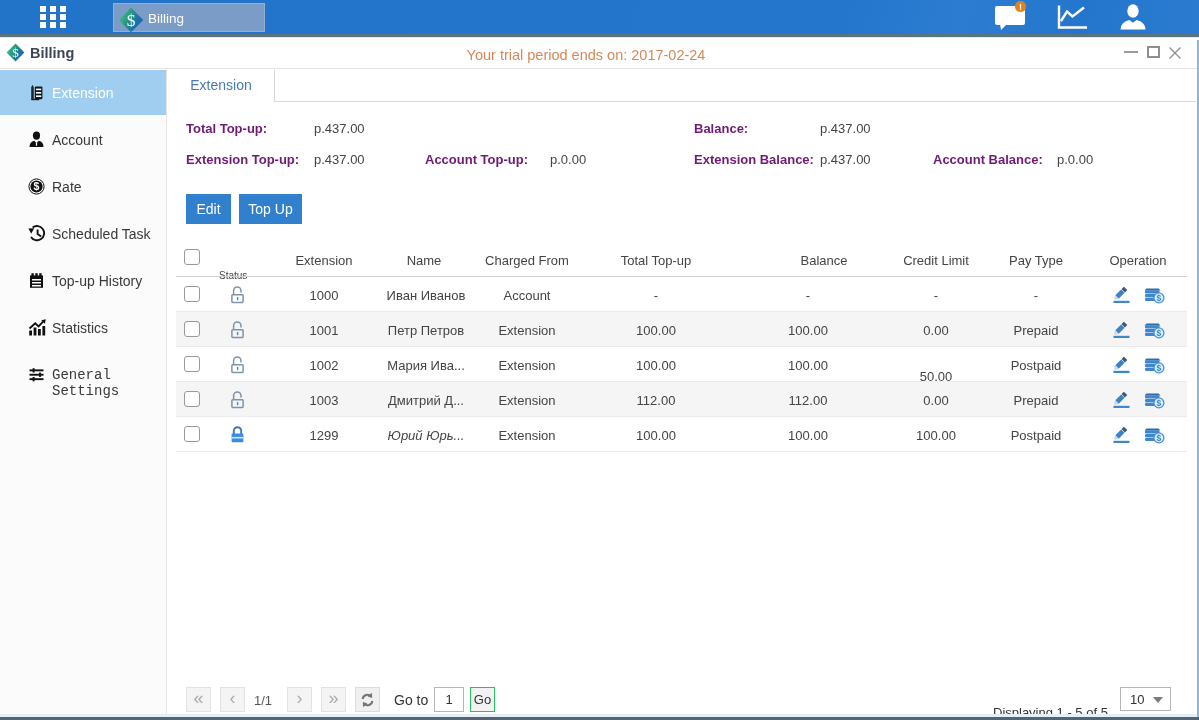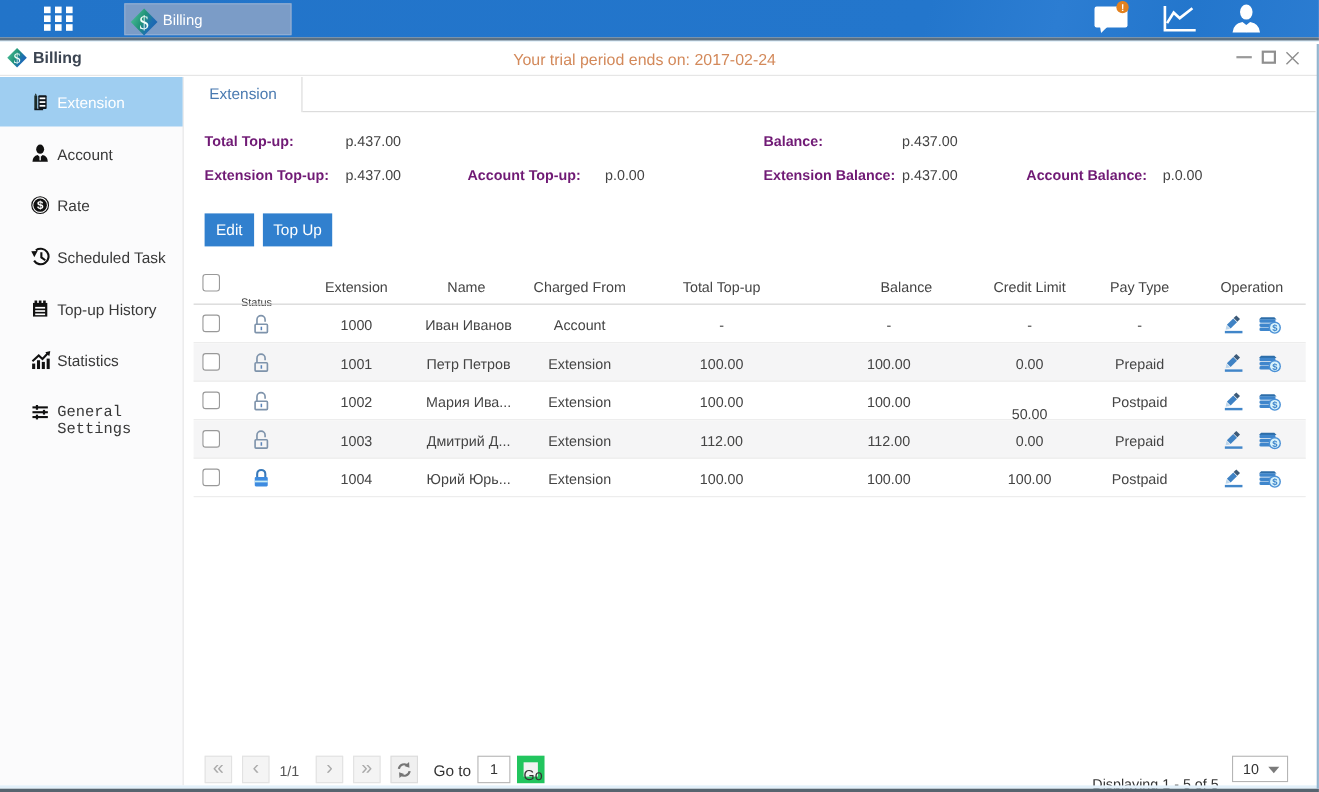--- a/index.html
+++ b/index.html
@@ -26,21 +26,21 @@
   #tab span { position:absolute; left:50%; transform:translateX(-50%); top:7px; font-size:14px; color:#4a7ab0; white-space:nowrap; }
   #tabline { position:absolute; left:275px; top:101px; width:921px; height:1px; background:#d9d9d9; }
   .lbl { position:absolute; font-size:13px; font-weight:bold; color:#701a75; white-space:nowrap; }
   .val { position:absolute; font-size:13px; color:#444; white-space:nowrap; }
   .btn { position:absolute; top:194px; height:30px; background:#3180ce; color:#fff; font-size:14px; text-align:center; line-height:30px; }
   .row { position:absolute; left:176px; width:1011px; height:35px; border-bottom:1px solid #ebebeb; }
   .row.alt { background:#f5f5f6; }
   .chk { position:absolute; width:16px; height:16px; border:1px solid #999; border-radius:3px; background:#fff; }
   .pbtn { position:absolute; top:687px; width:25px; height:25px; background:#f4f4f4; border:1px solid #e2e2e2; color:#aaaaaa; text-align:center; font-size:18px; line-height:21px; }
   #pginput { position:absolute; left:434px; top:687px; width:30px; height:25px; border:1px solid #b5b5b5; background:#fff; font-size:13px; color:#333; text-align:center; line-height:23px; }
-  #gobtn { position:absolute; left:470px; top:687px; width:25px; height:25px; background:#f2f2f2; border:6px solid #22c55e; font-size:13px; color:#333; text-align:center; line-height:23px; }
+  #gobtn { position:absolute; left:470px; top:687px; width:25px; height:25px; background:#f2f2f2; border:1px solid #22c55e; font-size:13px; color:#333; text-align:center; line-height:23px; }
   #dd { position:absolute; left:1120px; top:687px; width:51px; height:24px; border:1px solid #b5b5b5; background:#fff; }
   #dd .n { position:absolute; left:9px; top:4px; font-size:13px; color:#333; }
   #dd .tri { position:absolute; right:7px; top:9px; width:0; height:0; border-left:5px solid transparent; border-right:5px solid transparent; border-top:6px solid #7b7b7b; }
   #botlight { position:absolute; left:0; top:714px; width:1199px; height:3px; background:#e2f0fa; }
   #botdark { position:absolute; left:0; top:717px; width:1199px; height:3px; background:#57646f; }
   #rightborder { position:absolute; left:1197px; top:40px; width:2px; height:677px; background:#93b5cf; }
 </style>
 </head>
 <body>
 <div id="topbar">
@@ -332,22 +332,22 @@
 <circle cx="14.9" cy="12.9" r="4.3" fill="#d9f3fb"></circle>
 <text x="14.9" y="16.1" text-anchor="middle" font-family="Liberation Sans" font-size="8.5" font-weight="bold" fill="#3f86cc">$</text>
 </svg></div>
 <div class="row" style="top:417px;"></div>
 <div class="chk" style="left:184px; top:426px;"></div>
 <div class="abs" style="left:229px; top:425px;"><svg width="17" height="19" viewBox="0 0 17 19">
 <path d="M4.8 9.5 L4.8 5.8 A 3.7 3.6 0 0 1 12.2 5.8 L12.2 9.5" fill="none" stroke="#3879b9" stroke-width="1.9"></path>
 <rect x="2.6" y="8.6" width="11.8" height="8.6" rx="1" fill="#3d8be0"></rect>
 <rect x="2.6" y="11.9" width="11.8" height="1.6" fill="#c8ecf6"></rect>
 </svg></div>
-<span class="c" style="left:324px; top:428px;">1004</span>
-<span class="c" style="left:426px; top:428px;">Юрий Юрь...</span>
+<span class="c" style="left:324px; top:428px;">1299</span>
+<span class="c" style="left:426px; top:428px;font-style:italic;">Юрий Юрь...</span>
 <span class="c" style="left:527px; top:428px;">Extension</span>
 <span class="c" style="left:656px; top:428px;">100.00</span>
 <span class="c" style="left:808px; top:428px;">100.00</span>
 <span class="c" style="left:936px; top:428px;">100.00</span>
 <span class="c" style="left:1036px; top:428px;">Postpaid</span>
 <div class="abs" style="left:1112px; top:426px;"><svg width="19" height="18" viewBox="0 0 19 18">
 <g transform="rotate(45 9 7)">
 <rect x="6.6" y="0.5" width="4.8" height="3.4" fill="#3c5a78"></rect>
 <rect x="6.6" y="4.4" width="4.8" height="8.2" fill="#3f82c4"></rect>
 <polygon points="6.6,13.1 11.4,13.1 9,16.6" fill="#bcd6ec"></polygon>

